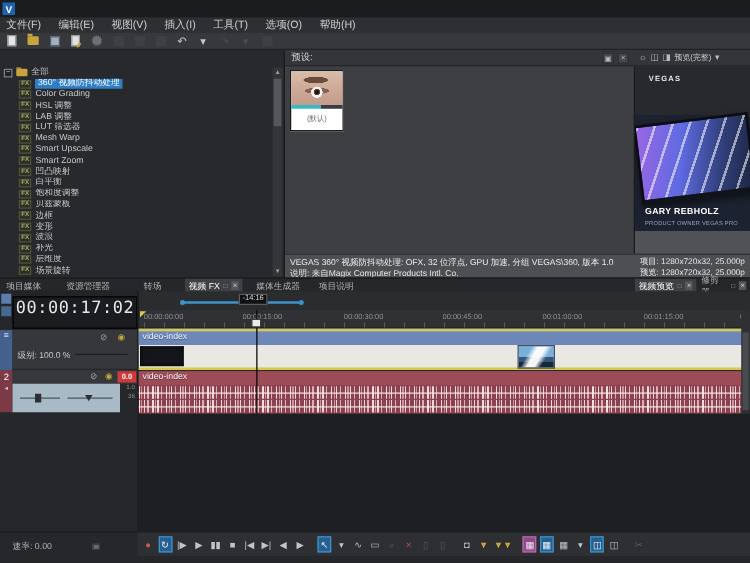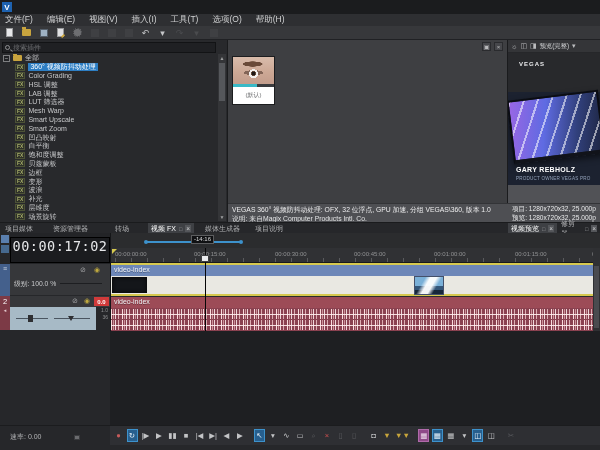--- a/index.html
+++ b/index.html
@@ -229,24 +229,20 @@
   <span class="tbtn">↶</span>
   <span class="tbtn">▾</span>
   <span class="tbtn dis">↷</span>
   <span class="tbtn dis">▾</span>
   <span class="tbtn dis">
       <span class="ic-grey"></span>
     </span>
 </div>
 
 <div class="abs leftpanel">
-  <div class="searchrow">
-    <span class="mag"></span>
-    <input placeholder="搜索插件" style="">
-  </div>
   <div class="tree">
     <div class="trow">
       <span class="expander">−</span>
       <span class="foldico"></span>
       <span class="lbl">全部</span>
     </div>
     <div class="trow">
         <span class="fxbadge">FX</span>
         <span class="lbl sel">360° 视频防抖动处理</span>
       </div>
@@ -320,20 +316,23 @@
       </div>
   </div>
   <div class="vscroll">
     <div class="arr">▲</div>
     <div class="thumb"></div>
     <div class="arr" style="position:absolute;bottom:0;">▼</div>
   </div>
 </div>
 
 <div class="abs midpanel">
+  <div class="midhead">
+    <span class="hlabel">预设:</span>
+  </div>
   <div class="midicons">
     <span>▣</span>
     <span>×</span>
   </div>
   <div class="presetcard">
     <div class="eyeimg"></div>
     <div class="presetbar"></div>
     <div class="presetcap">(默认)</div>
   </div>
 </div>

